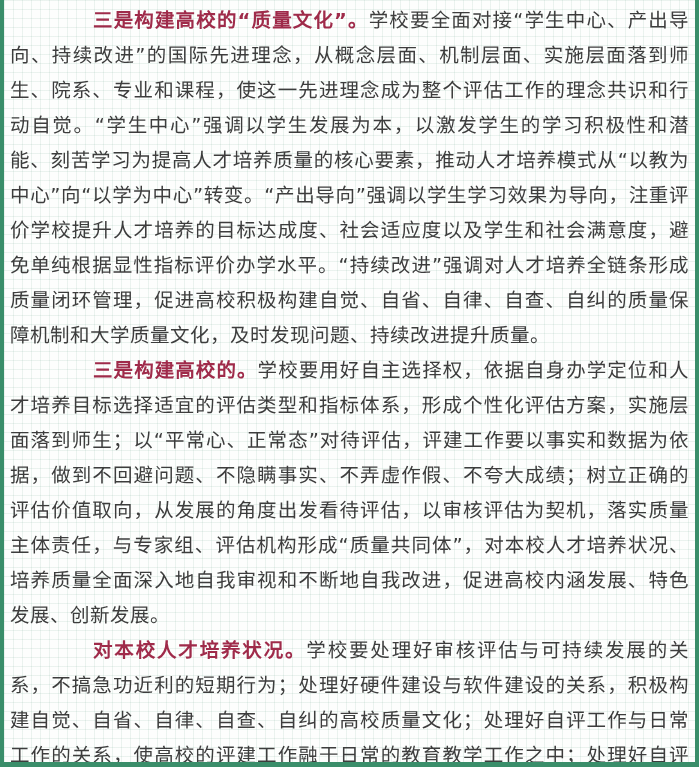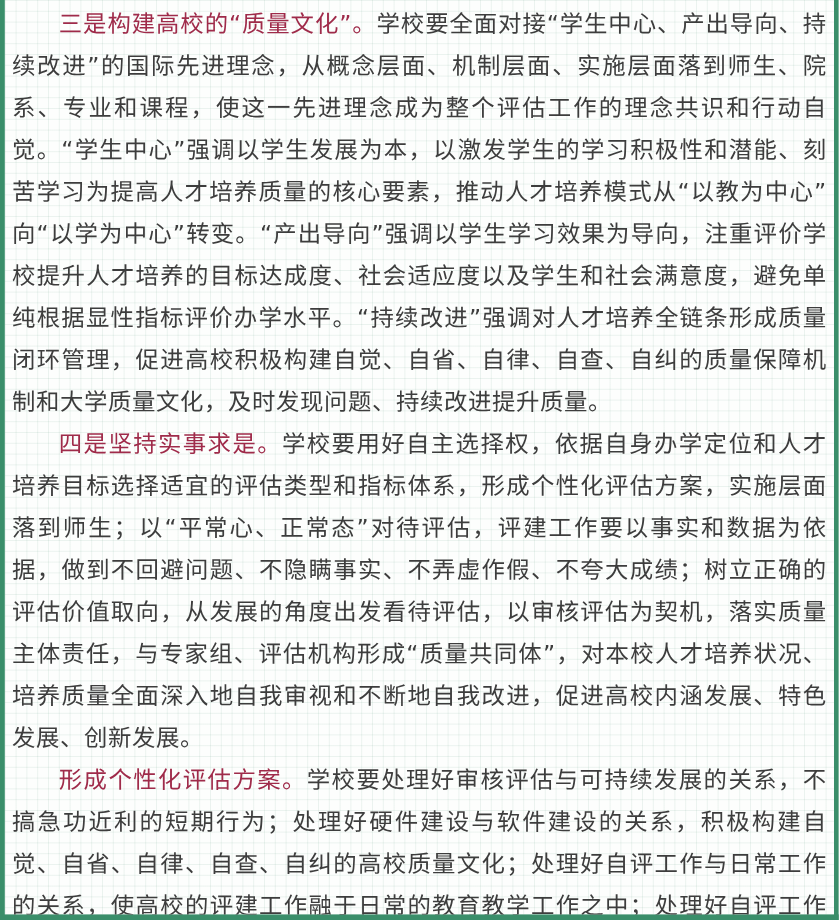--- a/index.html
+++ b/index.html
@@ -28,32 +28,33 @@
     font-size: 19.5px;
     line-height: 35px;
     text-align: justify;
     text-justify: inter-ideograph;
     letter-spacing: 0.5px;
   }
   .para {
     text-indent: 2em;
   }
   .lead {
-    font-weight: normal;
+    font-weight: bold;
     color: #9f2b4a;
+    padding-left: 44px;
   }
 </style>
 </head>
 <body>
 
 <div class="page">
   <div class="doc">
     <p class="para">
       <span class="lead">三是构建高校的“质量文化”。</span><span>学校要全面对接“学生中心、产出导向、持续改进”的国际先进理念，从概念层面、机制层面、实施层面落到师生、院系、专业和课程，使这一先进理念成为整个评估工作的理念共识和行动自觉。“学生中心”强调以学生发展为本，以激发学生的学习积极性和潜能、刻苦学习为提高人才培养质量的核心要素，推动人才培养模式从“以教为中心”向“以学为中心”转变。“产出导向”强调以学生学习效果为导向，注重评价学校提升人才培养的目标达成度、社会适应度以及学生和社会满意度，避免单纯根据显性指标评价办学水平。“持续改进”强调对人才培养全链条形成质量闭环管理，促进高校积极构建自觉、自省、自律、自查、自纠的质量保障机制和大学质量文化，及时发现问题、持续改进提升质量。</span>
     </p>
     <p class="para">
-      <span class="lead">四是坚持实事求是。</span><span>学校要用好自主选择权，依据自身办学定位和人才培养目标选择适宜的评估类型和指标体系，形成个性化评估方案，实施层面落到师生；以“平常心、正常态”对待评估，评建工作要以事实和数据为依据，做到不回避问题、不隐瞒事实、不弄虚作假、不夸大成绩；树立正确的评估价值取向，从发展的角度出发看待评估，以审核评估为契机，落实质量主体责任，与专家组、评估机构形成“质量共同体”，对本校人才培养状况、培养质量全面深入地自我审视和不断地自我改进，促进高校内涵发展、特色发展、创新发展。</span>
+      <span class="lead">三是构建高校的。</span><span>学校要用好自主选择权，依据自身办学定位和人才培养目标选择适宜的评估类型和指标体系，形成个性化评估方案，实施层面落到师生；以“平常心、正常态”对待评估，评建工作要以事实和数据为依据，做到不回避问题、不隐瞒事实、不弄虚作假、不夸大成绩；树立正确的评估价值取向，从发展的角度出发看待评估，以审核评估为契机，落实质量主体责任，与专家组、评估机构形成“质量共同体”，对本校人才培养状况、培养质量全面深入地自我审视和不断地自我改进，促进高校内涵发展、特色发展、创新发展。</span>
     </p>
     <p class="para">
-      <span class="lead">形成个性化评估方案。</span><span>学校要处理好审核评估与可持续发展的关系，不搞急功近利的短期行为；处理好硬件建设与软件建设的关系，积极构建自觉、自省、自律、自查、自纠的高校质量文化；处理好自评工作与日常工作的关系，使高校的评建工作融于日常的教育教学工作之中；处理好自评工作与整改工作的关系，保证评建改工作长链条开展、常态化推进。</span>
+      <span class="lead">对本校人才培养状况。</span><span>学校要处理好审核评估与可持续发展的关系，不搞急功近利的短期行为；处理好硬件建设与软件建设的关系，积极构建自觉、自省、自律、自查、自纠的高校质量文化；处理好自评工作与日常工作的关系，使高校的评建工作融于日常的教育教学工作之中；处理好自评工作与整改工作的关系，保证评建改工作长链条开展、常态化推进。</span>
     </p>
   </div>
 </div>
 
 </body></html>

